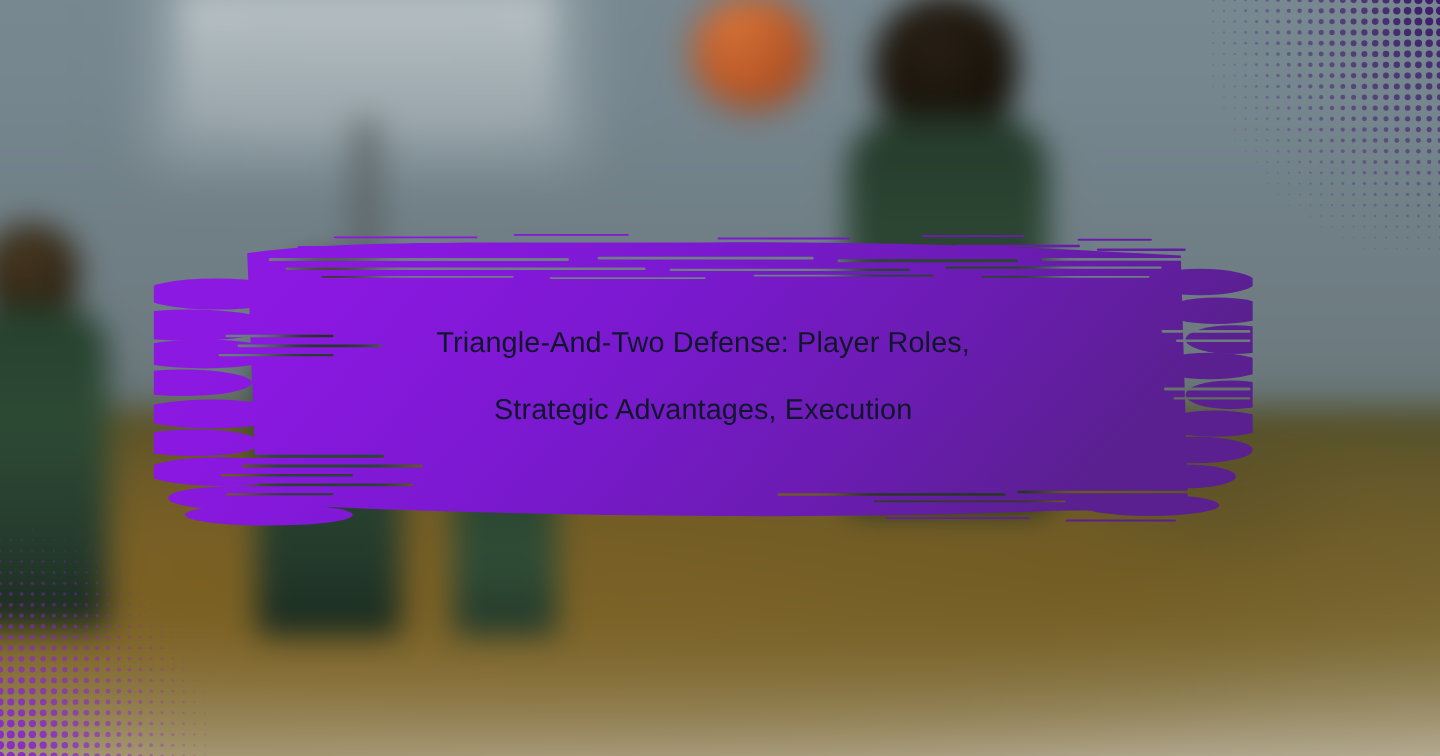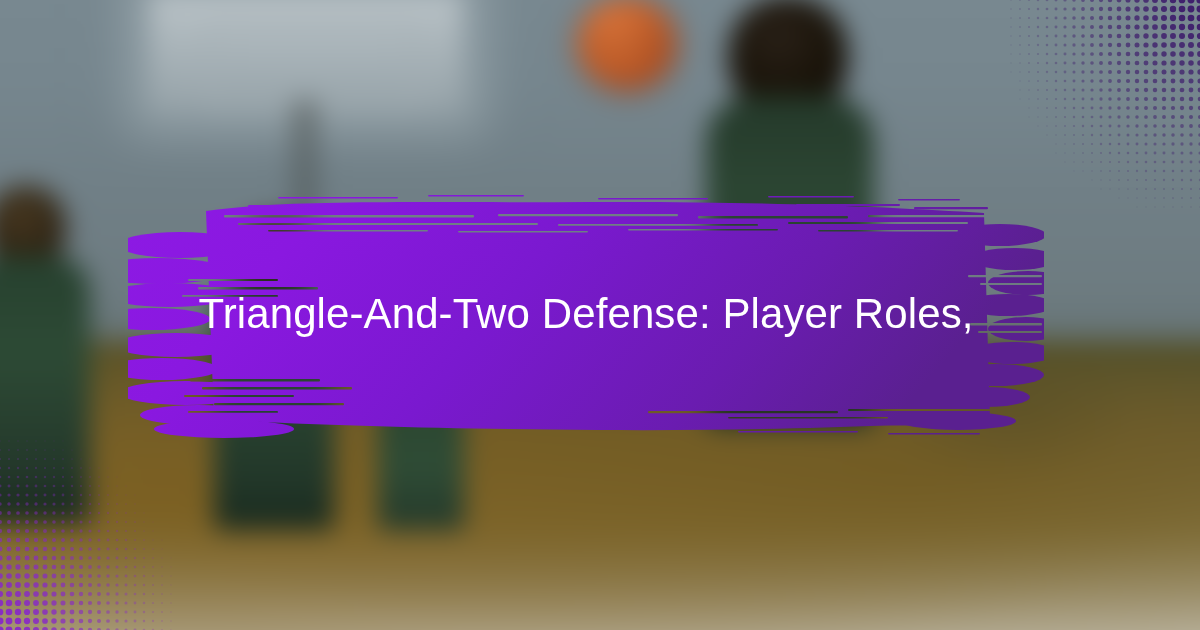--- a/index.html
+++ b/index.html
@@ -172,22 +172,22 @@
     position: absolute;
     left: 0; right: 0; top: 0; bottom: 0;
     display: flex;
     flex-direction: column;
     align-items: center;
     justify-content: center;
     padding: 0 96px;
     box-sizing: border-box;
   }
   .banner-title .line {
-    color: #ffffff;
-    font-size: 42px;
+    color: #0f172a;
+    font-size: 24px;
     line-height: 54px;
     font-weight: 400;
     letter-spacing: 0.1px;
     text-align: center;
     white-space: nowrap;
   }
   .banner-title .line-2 { margin-top: 2px; }
 </style>
 </head>
 <body>
@@ -1157,16 +1157,17 @@
             <rect x="600" y="234" width="160" height="1.6" rx="1"></rect>
           </g>
         </mask>
       </defs>
 
       <rect x="0" y="0" width="916" height="262" fill="url(#brushGrad)" mask="url(#brushMask)"></rect>
     </svg>
 
     <div class="banner-title">
       <div class="line line-1">Triangle-And-Two Defense: Player Roles,</div>
+      <div class="line line-2">Strategic Advantages, Execution</div>
     </div>
   </div>
 
 </div>
 
 </body></html>

